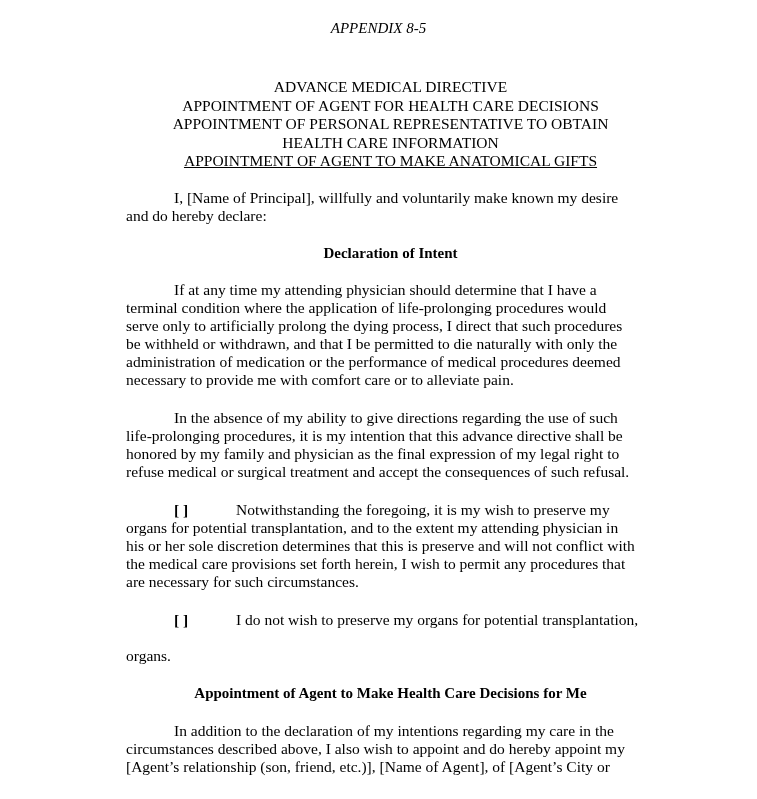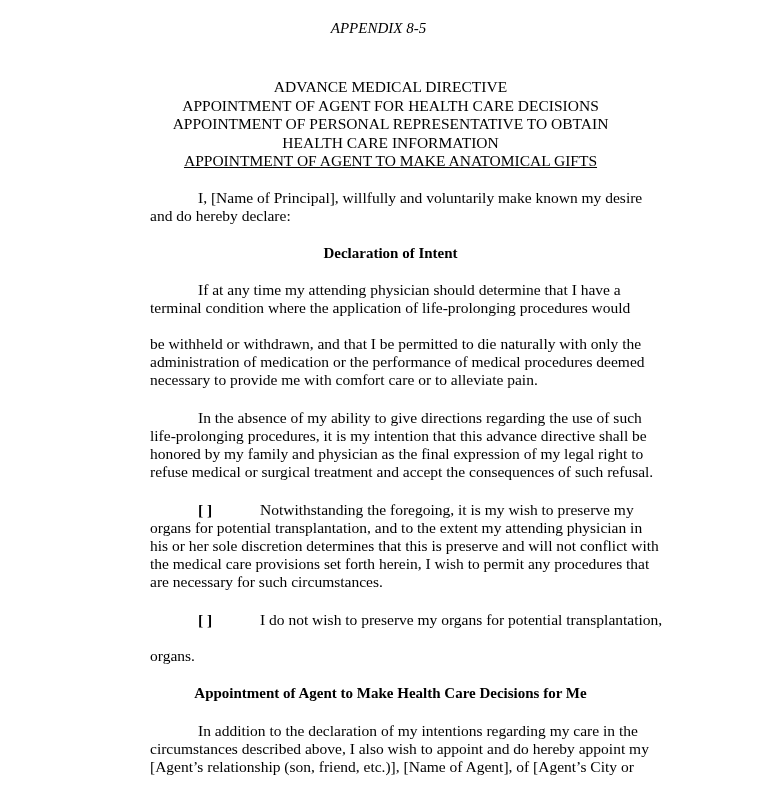--- a/index.html
+++ b/index.html
@@ -1,21 +1,21 @@
 <!DOCTYPE html>
 <html><head>
 <meta charset="utf-8">
 <style>
   html, body { margin: 0; padding: 0; background: #ffffff; }
   body { width: 757px; height: 799px; position: relative; overflow: hidden; color: #000; font-family: "Liberation Serif", "DejaVu Serif", serif; }
   .page { position: absolute; left: 0; top: 16px; width: 750px; height: 799px; }
   .appendix { position: absolute; top: 4px; left: 0; width: 757px; text-align: center; font-style: italic; font-size: 15px; }
   .titles { position: absolute; top: 62px; left: 0; width: 781px; text-align: center; font-size: 15.5px; line-height: 18.5px; }
   .titles .u { text-decoration: underline; }
-  .line { position: absolute; left: 126px; font-size: 15.5px; white-space: nowrap; margin-left: 24px; }
+  .line { position: absolute; left: 126px; font-size: 15.5px; white-space: nowrap; }
   .ind { padding-left: 48px; }
   .heading { position: absolute; left: 0; width: 781px; text-align: center; font-weight: bold; font-size: 15px; }
   .chk { display: inline-block; width: 62px; font-weight: bold; }
 </style>
 </head>
 <body>
 
 <div class="page">
 
   <div class="appendix">APPENDIX 8-5</div>
@@ -28,20 +28,21 @@
     <div class="u">APPOINTMENT OF AGENT TO MAKE ANATOMICAL GIFTS</div>
   </div>
 
   <div class="line ind" style="top:173px">I, [Name of Principal], willfully and voluntarily make known my desire</div>
   <div class="line" style="top:191px">and do hereby declare:</div>
 
   <div class="heading" style="top:229px">Declaration of Intent</div>
 
   <div class="line ind" style="top:265px">If at any time my attending physician should determine that I have a</div>
   <div class="line" style="top:283px">terminal condition where the application of life-prolonging procedures would</div>
+  <div class="line" style="top:301px">serve only to artificially prolong the dying process, I direct that such procedures</div>
   <div class="line" style="top:319px">be withheld or withdrawn, and that I be permitted to die naturally with only the</div>
   <div class="line" style="top:355px">necessary to provide me with comfort care or to alleviate pain.</div>
   <div class="line" style="top:337px">administration of medication or the performance of medical procedures deemed</div>
 
   <div class="line ind" style="top:393px">In the absence of my ability to give directions regarding the use of such</div>
   <div class="line" style="top:411px">life-prolonging procedures, it is my intention that this advance directive shall be</div>
   <div class="line" style="top:429px">honored by my family and physician as the final expression of my legal right to</div>
   <div class="line" style="top:447px">refuse medical or surgical treatment and accept the consequences of such refusal.</div>
 
   <div class="line ind" style="top:485px">

